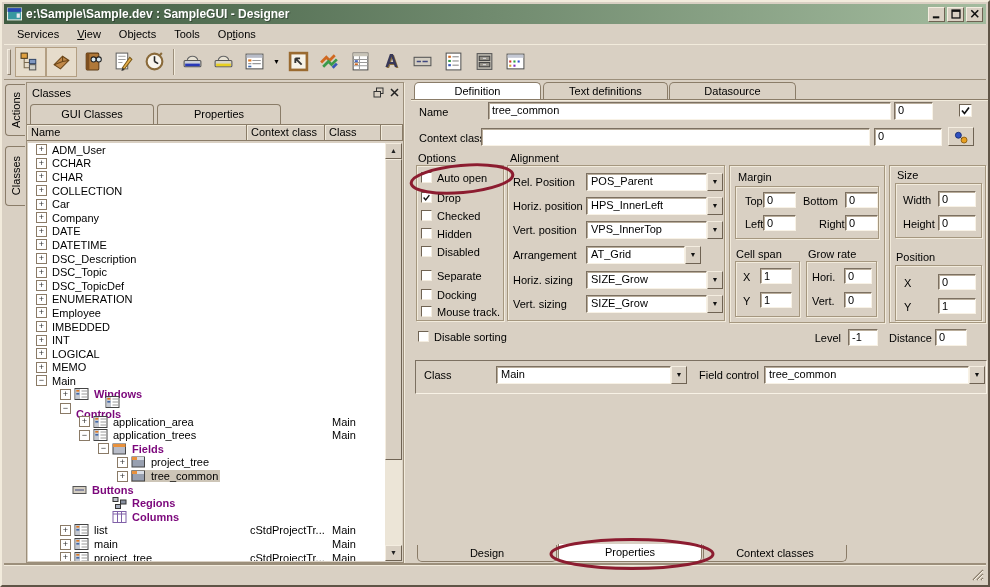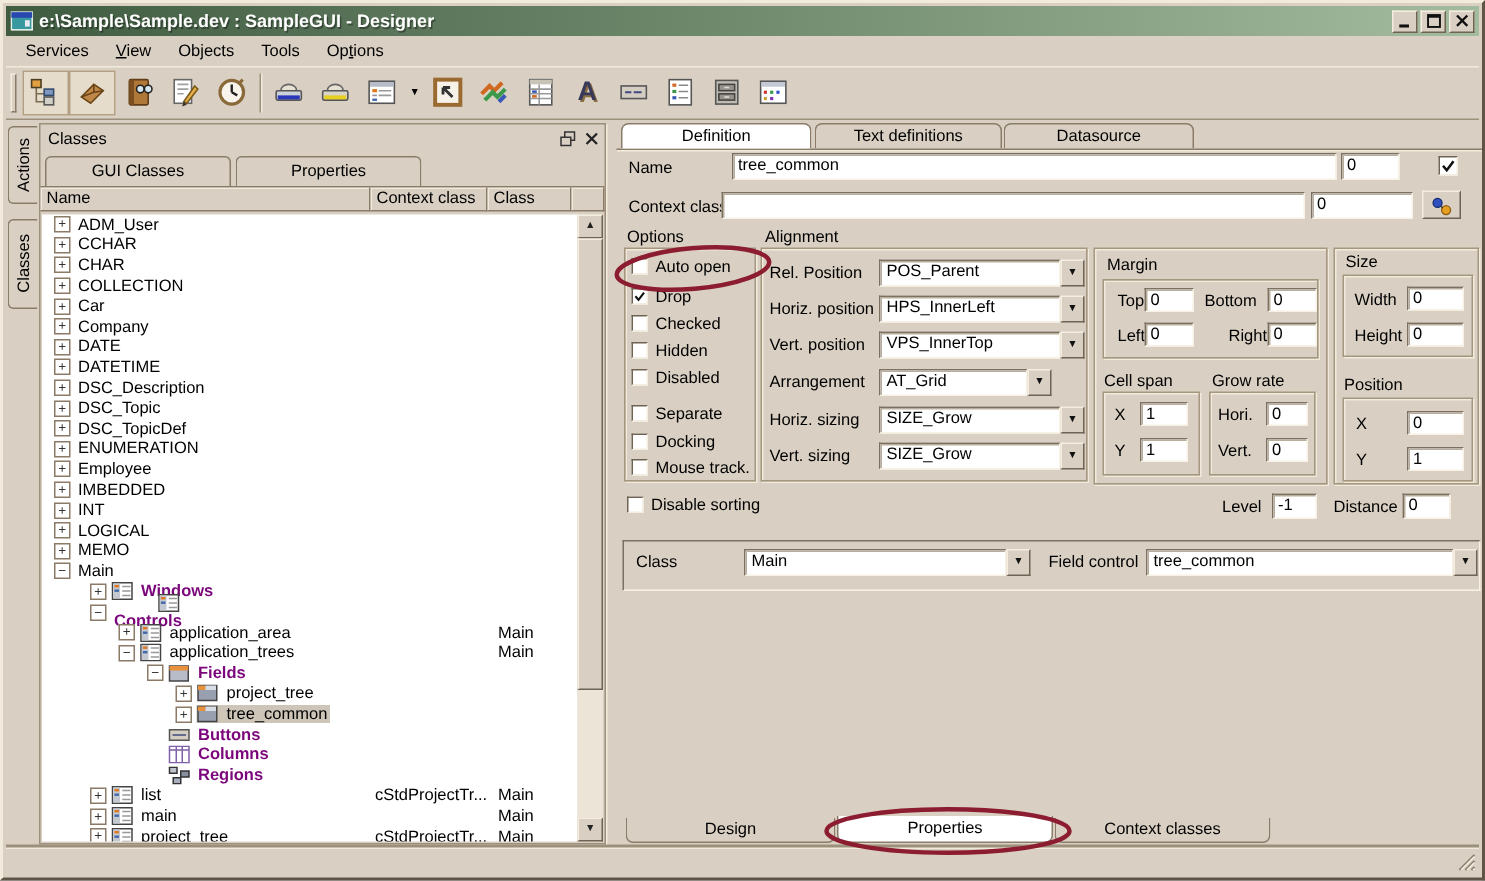--- a/index.html
+++ b/index.html
@@ -500,55 +500,55 @@
             <span class="tico">
               <svg viewBox="0 0 14 12">
                 <rect x="0.5" y="1" width="12.5" height="10" fill="#98a0b0" stroke="#444"></rect>
                 <rect x="0.5" y="1" width="5" height="3" fill="#e8913c"></rect>
                 <rect x="5.5" y="1" width="7" height="3" fill="#d8dce4"></rect>
               </svg>
             </span>
             <span class="tlabel">tree_common</span>
           </span>
         </div>
-        <div class="trow" style="padding-left: 70px;">
+        <div class="trow" style="padding-left: 30px;">
           <span class="tgspace"></span>
           <span class="selwrap-off" style="display: inline-flex; align-items: center;">
             <span class="tico">
               <svg viewBox="0 0 14 12">
                 <rect x="0.5" y="2.5" width="13" height="7" fill="#d4cec2" stroke="#555"></rect>
                 <path d="M2.5 6 h9" stroke="#404880"></path>
               </svg>
             </span>
             <span class="tlabel cat">Buttons</span>
-          </span>
-        </div>
-        <div class="trow" style="padding-left: 70px;">
-          <span class="tgspace"></span>
-          <span class="selwrap-off" style="display: inline-flex; align-items: center;">
-            <span class="tico">
-              <svg viewBox="0 0 14 12">
-                <rect x="0.5" y="0.5" width="13" height="11" fill="#fff" stroke="#8060a8"></rect>
-                <path d="M5 0.5 V11.5 M9 0.5 V11.5 M0.5 3 H13.5" stroke="#8060a8"></path>
-              </svg>
-            </span>
-            <span class="tlabel cat">Columns</span>
           </span>
         </div>
         <div class="trow" style="padding-left: 70px;">
           <span class="tgspace"></span>
           <span class="selwrap-off" style="display: inline-flex; align-items: center;">
             <span class="tico">
               <svg viewBox="0 0 14 12">
                 <rect x="0.5" y="0.5" width="5" height="4" fill="#c0c4cc" stroke="#333"></rect>
                 <rect x="8" y="3" width="5.5" height="4" fill="#8890a0" stroke="#333"></rect>
                 <rect x="3" y="7.5" width="5" height="4" fill="#a8b0c0" stroke="#333"></rect>
               </svg>
             </span>
             <span class="tlabel cat">Regions</span>
+          </span>
+        </div>
+        <div class="trow" style="padding-left: 70px;">
+          <span class="tgspace"></span>
+          <span class="selwrap-off" style="display: inline-flex; align-items: center;">
+            <span class="tico">
+              <svg viewBox="0 0 14 12">
+                <rect x="0.5" y="0.5" width="13" height="11" fill="#fff" stroke="#8060a8"></rect>
+                <path d="M5 0.5 V11.5 M9 0.5 V11.5 M0.5 3 H13.5" stroke="#8060a8"></path>
+              </svg>
+            </span>
+            <span class="tlabel cat">Columns</span>
           </span>
         </div>
         <div class="trow" style="padding-left: 32px;">
           <span class="tg">+</span>
           <span class="selwrap-off" style="display: inline-flex; align-items: center;">
             <span class="tico">
               <svg viewBox="0 0 14 12">
                 <rect x="0.5" y="0.5" width="13" height="11" fill="#fff" stroke="#444"></rect>
                 <rect x="1" y="1" width="4.5" height="10" fill="#c4c8d0"></rect>
                 <rect x="1.8" y="2" width="3" height="1.6" fill="#e07820"></rect>

